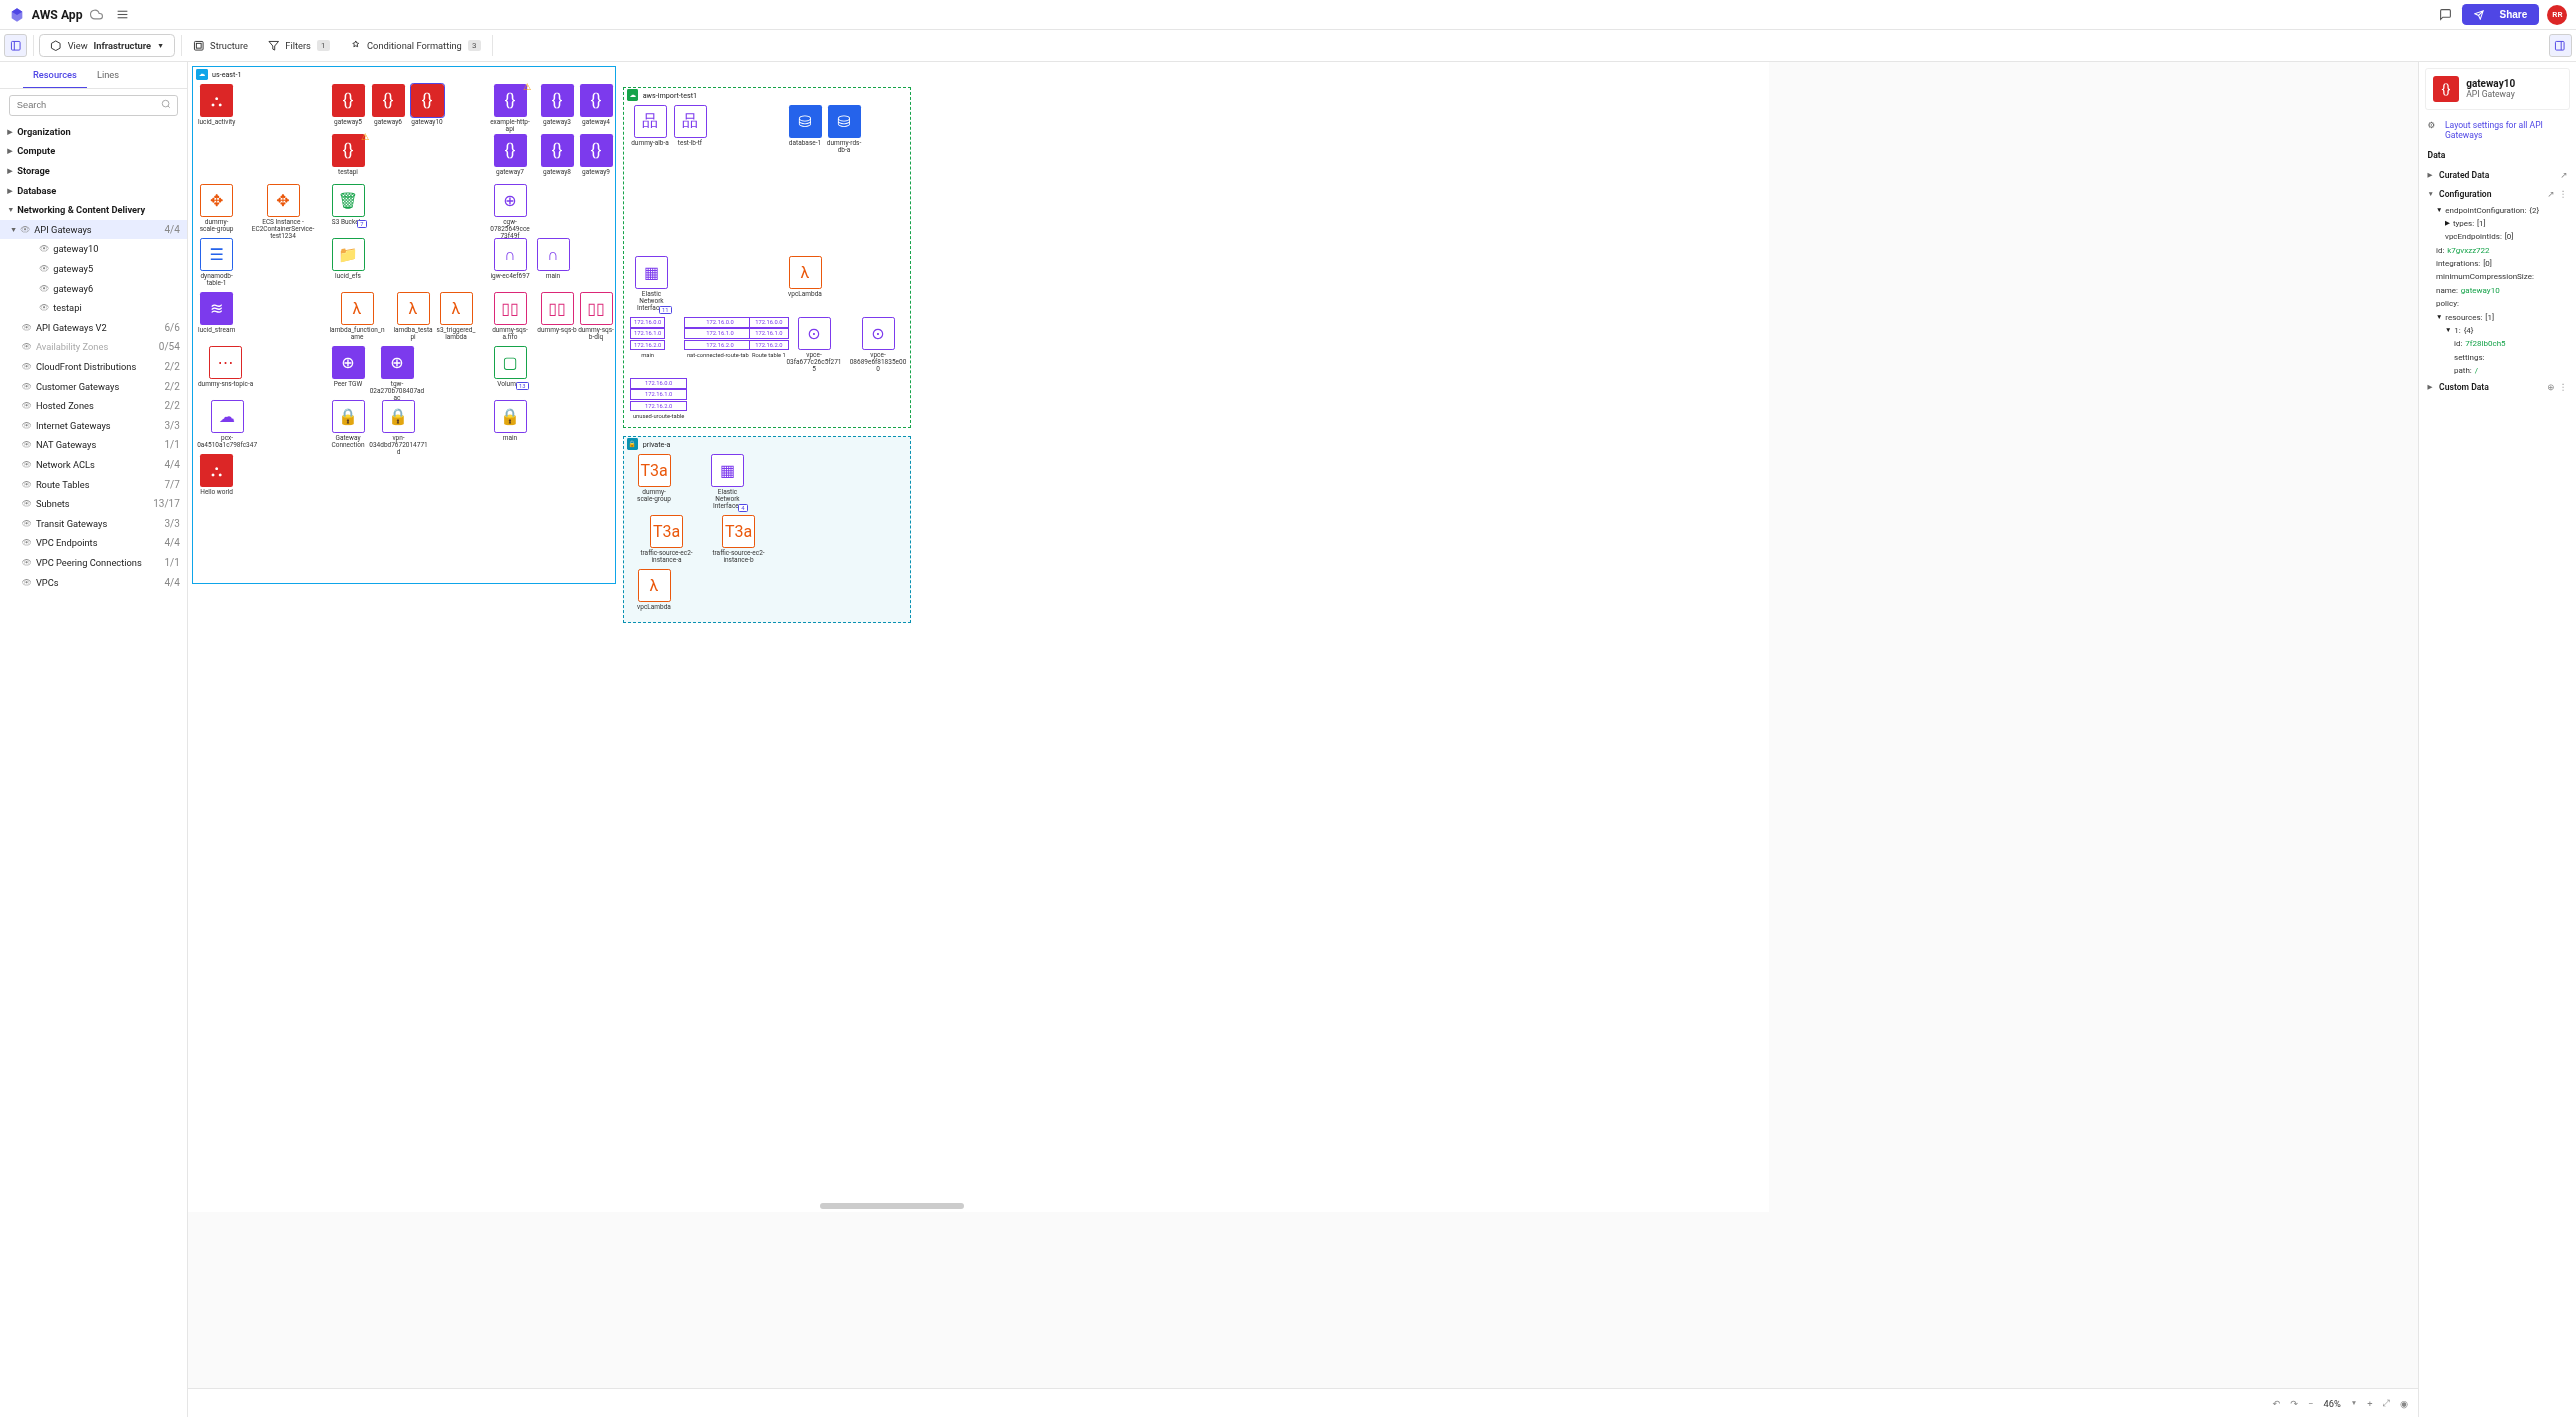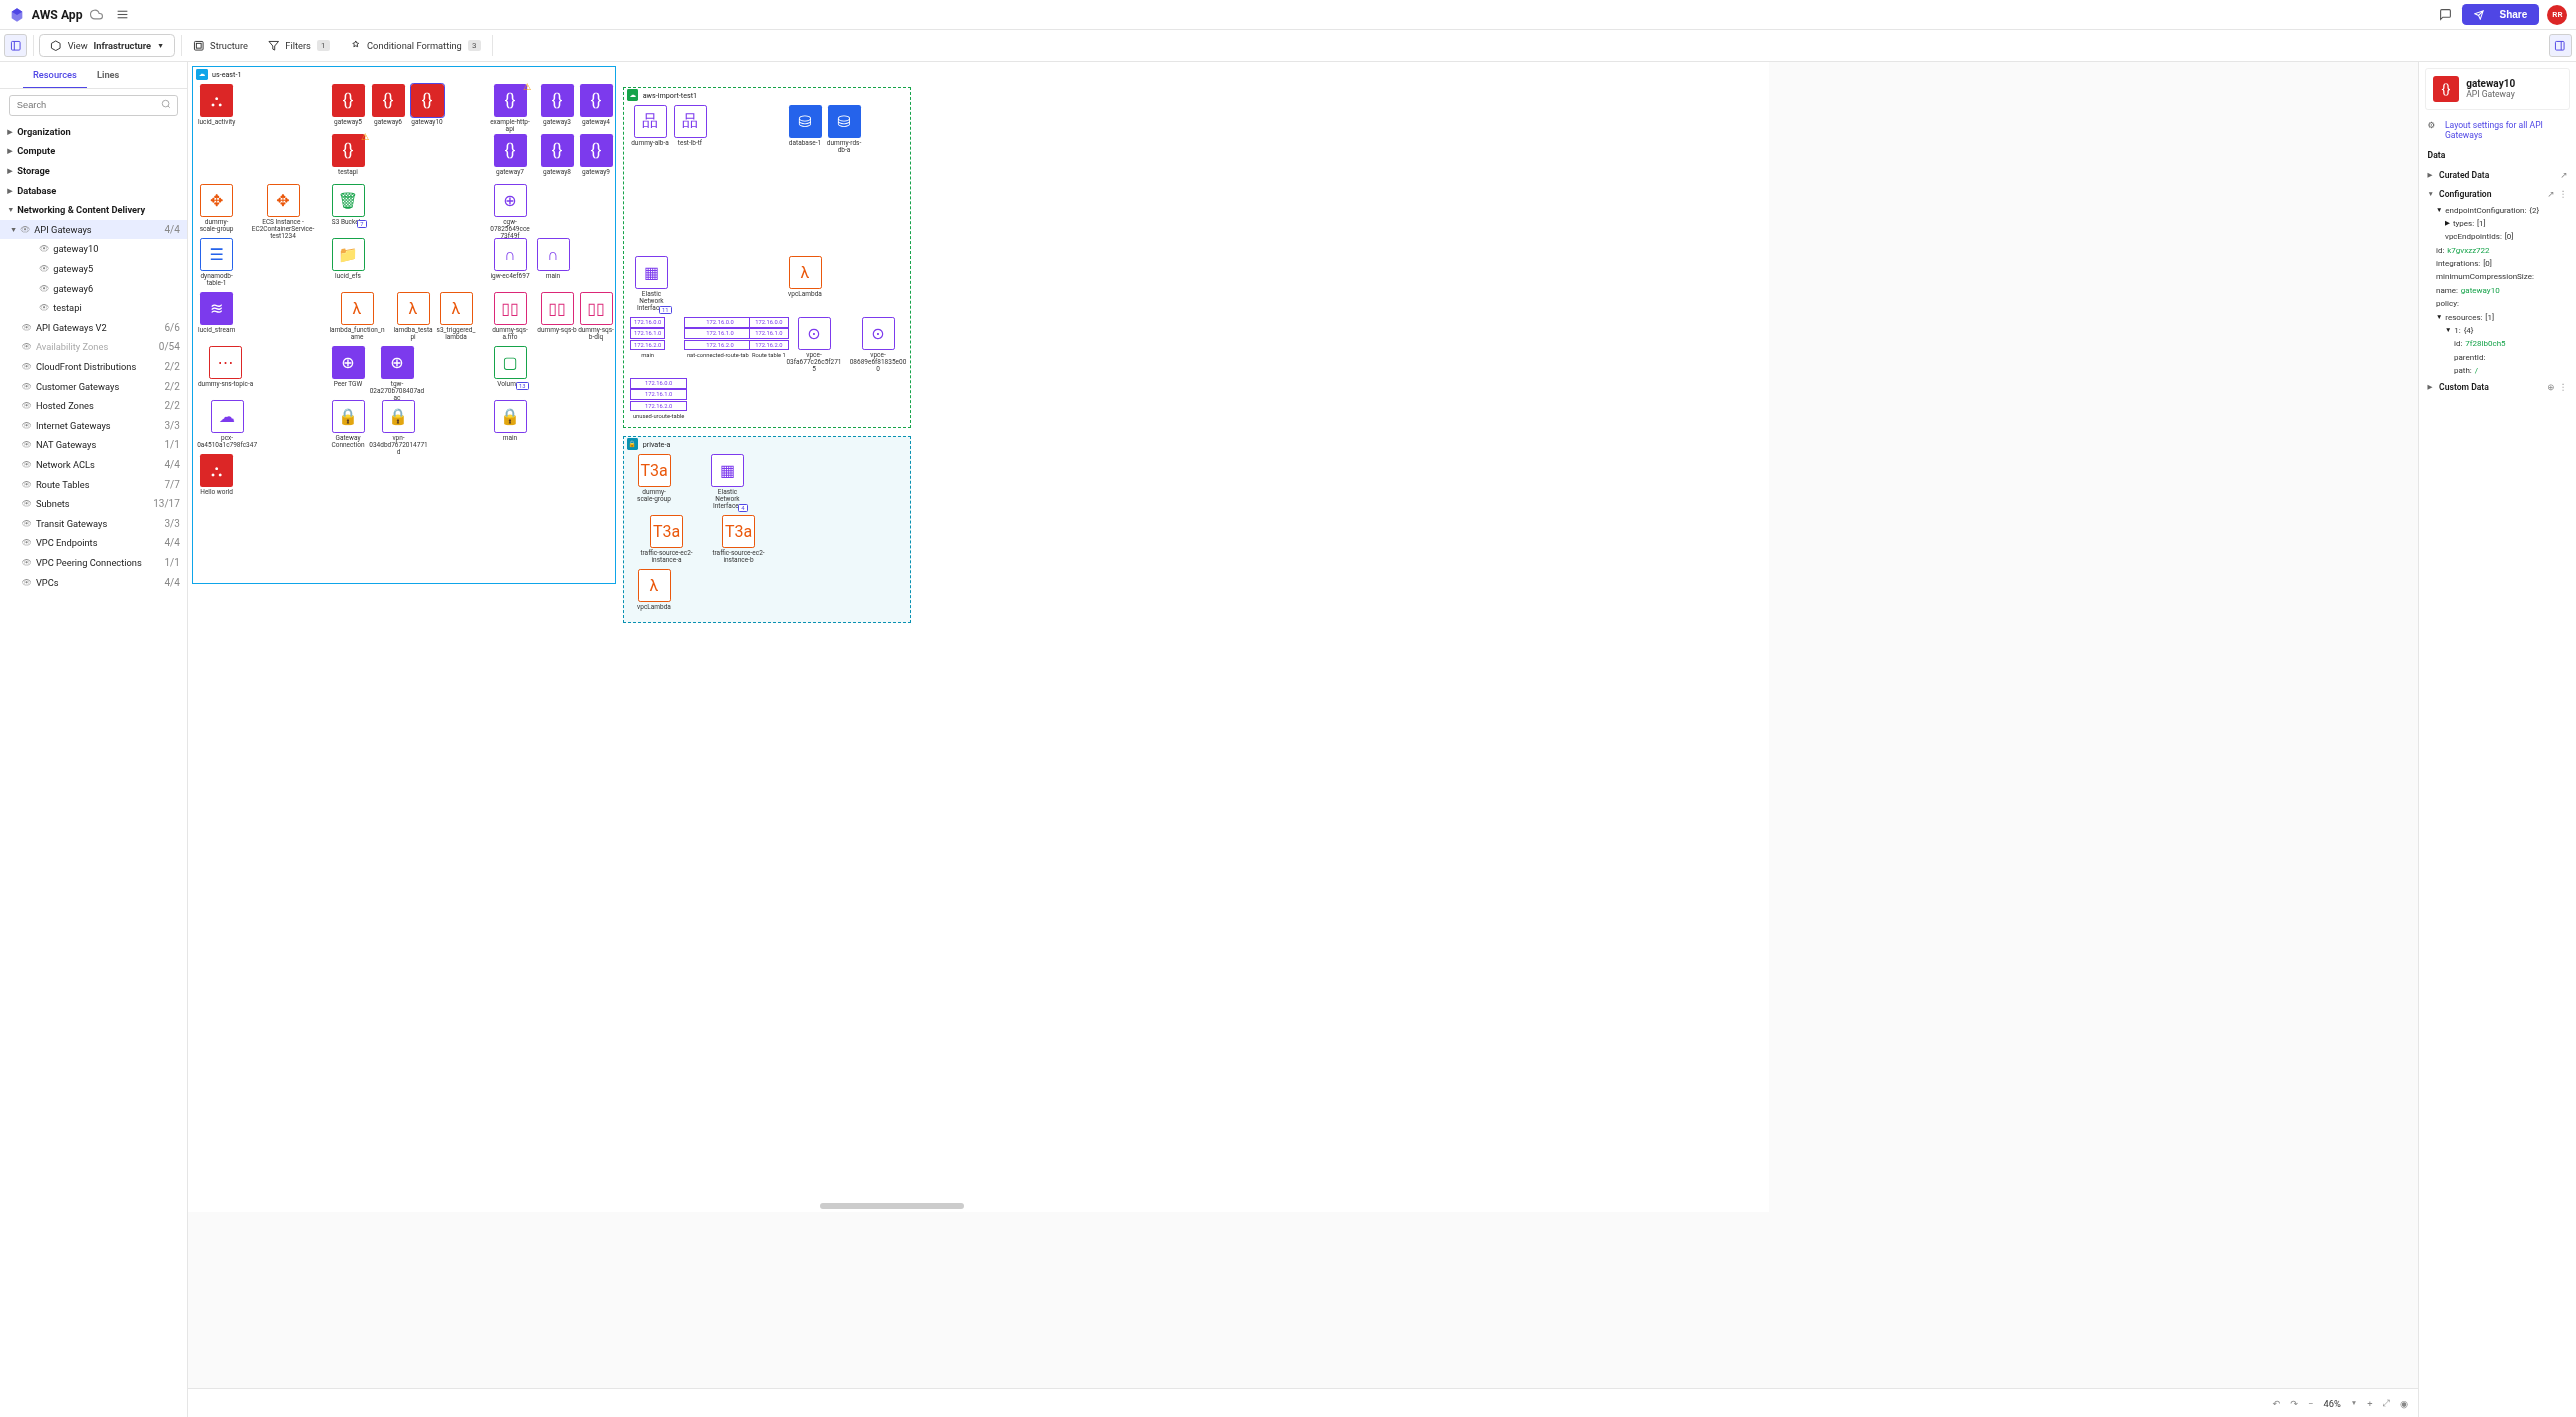--- a/index.html
+++ b/index.html
@@ -27,21 +27,21 @@
 .panel-toggle.left { background: #eef0ff; }
 .panel-toggle.right { background: #eef0ff; }
 .toolbar-sep { width: 0.7px; height: 21.6px; background: #e5e5e5; margin: 0 1.4px; }
 
 
 .main { display: flex; height: calc(100vh - 62px); }
 
 
 .sidebar { width: 188px; border-right: 0.7px solid #e5e5e5; display: flex; flex-direction: column; overflow: hidden; }
 .tabs { display: flex; border-bottom: 0.7px solid #e5e5e5; padding-left: 23px; }
-.tab { padding: 7.2px 10px; cursor: pointer; color: #666; font-weight: bold; }
+.tab { padding: 7.2px 10px; cursor: pointer; color: #666; }
 .tab.active { color: #4f46e5; border-bottom: 1.4px solid #4f46e5; font-weight: 500; }
 .search-wrap { padding: 5.8px 8.6px; }
 .search { width: 100%; border: 0.7px solid #ccc; border-radius: 2.9px; padding: 4.3px 21.6px 4.3px 7.2px; font-size: 9.3px; }
 .search-wrap { position: relative; }
 .search-icon { position: absolute; right: 16px; top: 10px; color: #999; }
 
 .tree { flex: 1; overflow-y: auto; padding-bottom: 7.2px; }
 .tree-item { display: flex; align-items: center; padding: 4.3px 7.2px; cursor: pointer; font-size: 9.3px; }
 .tree-item .caret { width: 10px; color: #666; font-size: 7.2px; }
 .tree-item .label { flex: 1; }
@@ -682,21 +682,21 @@
     <div class="kv indent2">
         <span style="font-size:6.5px;margin-right:2.9px;">▼</span>
         <span class="k">1:</span>
         <span class="v">{4}</span>
       </div>
     <div class="kv indent3">
         <span class="k">id:</span>
         <span class="v link">7f28lb0ch5</span>
       </div>
     <div class="kv indent3">
-        <span class="k">parentId:</span>
+        <span class="k">settings:</span>
       </div>
     <div class="kv indent3">
         <span class="k">path:</span>
         <span class="v link">/</span>
       </div>
     <div class="row">
         <span class="caret">▶</span>
         <span class="rt">Custom Data</span>
         <span class="ricon">⊕</span>
         <span class="ricon">⋮</span>

